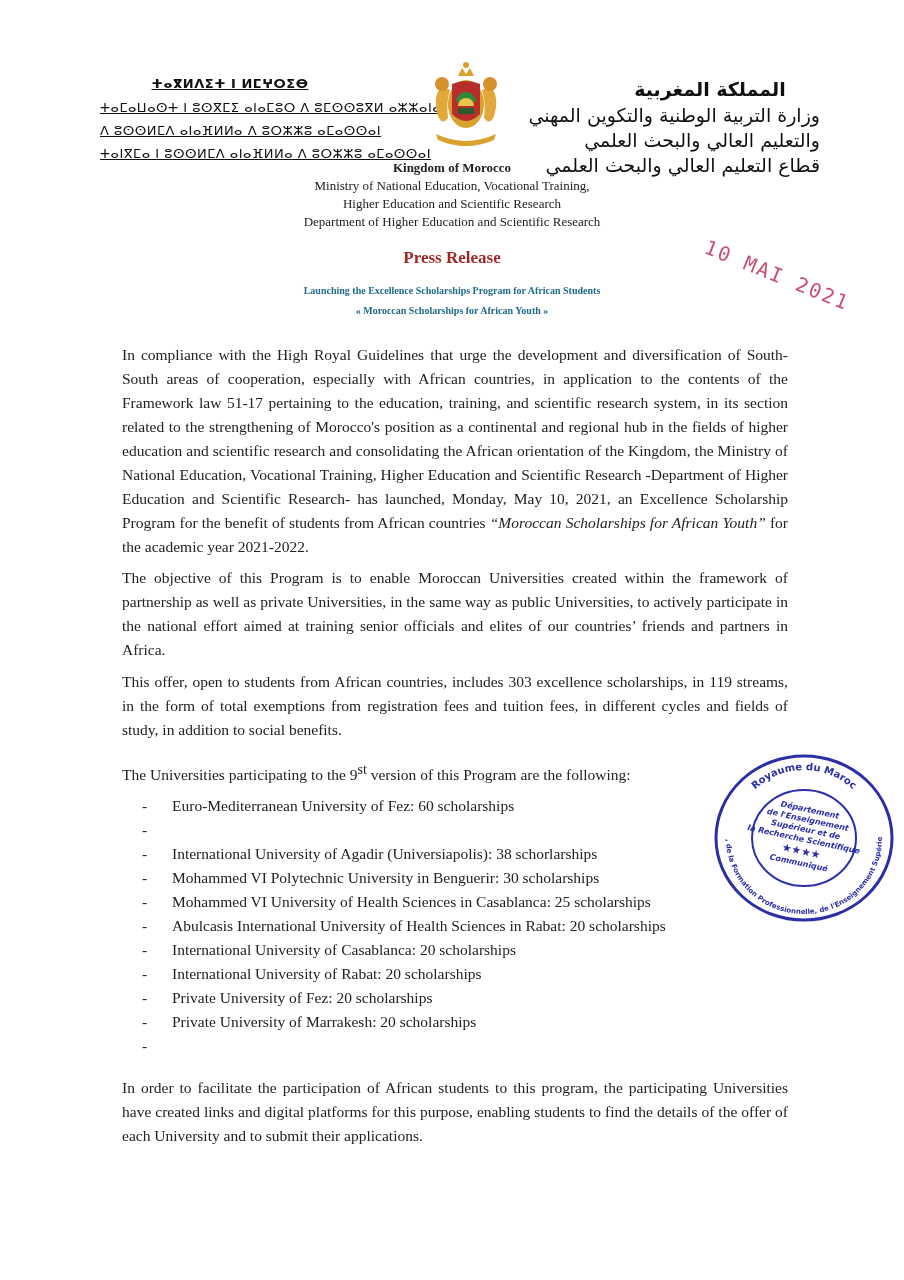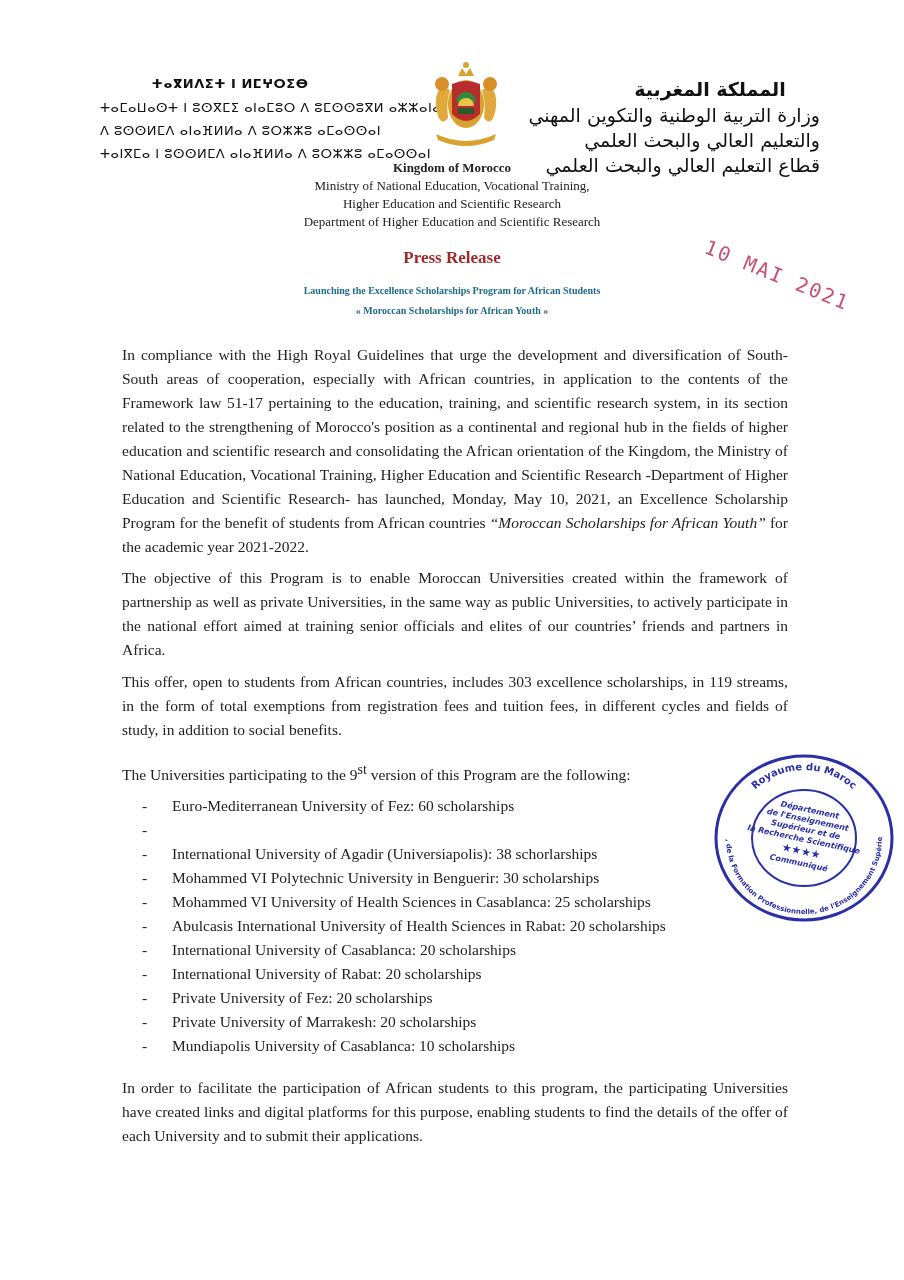--- a/index.html
+++ b/index.html
@@ -1,21 +1,21 @@
 <!DOCTYPE html>
 <html><head>
 <meta charset="utf-8">
 <style>
   html, body { margin: 0; padding: 0; }
   body {
     width: 904px; height: 1280px; background: #ffffff; position: relative; overflow: hidden;
     font-family: "Liberation Serif", "DejaVu Serif", serif; color: #222;
   }
   .abs { position: absolute; }
-  .tif { font-family: "DejaVu Sans", sans-serif; font-size: 13px; color: #111; letter-spacing: 0.5px; text-align: center; white-space: nowrap; }
+  .tif { font-family: "DejaVu Sans", sans-serif; font-size: 13px; color: #111; letter-spacing: 0.5px; text-align: center; white-space: nowrap; text-decoration: underline; }
   .tif-title { font-weight: bold; font-size: 13px; }
   .ar { font-family: "DejaVu Sans", sans-serif; font-size: 19px; color: #111; text-align: center; white-space: nowrap; direction: rtl; }
   .ar-title { font-weight: bold; }
   .center-head { left: 200px; width: 504px; text-align: center; font-size: 13px; color: #222; line-height: 18px; }
   .center-head .kingdom { font-weight: bold; font-size: 13px; }
   .press { left: 0; width: 904px; text-align: center; top: 248px; font-weight: bold; font-size: 17px; color: #a02828; }
   .headline { left: 0; width: 904px; text-align: center; top: 281px; font-weight: bold; font-size: 10px; color: #1f6a8a; line-height: 20px; }
   .body-text { left: 118px; width: 674px; font-size: 15.5px; line-height: 24px; text-align: justify; color: #222; }
   .body-text p { margin: 4px; }
   .list { left: 142px; width: 600px; font-size: 15.5px; line-height: 24px; color: #222; }
@@ -118,21 +118,20 @@
   <div class="li">
       <span class="dash">-</span>
       <span>Private University of Fez: 20 scholarships</span>
     </div>
   <div class="li">
       <span class="dash">-</span>
       <span>Private University of Marrakesh: 20 scholarships</span>
     </div>
   <div class="li">
       <span class="dash">-</span>
-      <span>Mundiapolis University of Casablanca: 10 scholarships</span>
     </div>
 </div>
 
 <div class="abs body-text" style="top:1072px;">
   <p>In order to facilitate the participation of African students to this program, the participating Universities have created links and digital platforms for this purpose, enabling students to find the details of the offer of each University and to submit their applications.</p>
 </div>
 
 <svg class="abs seal" viewBox="0 0 184 172">
   <defs>
     <path id="sealTop" d="M22 86 A70 68 0 0 1 162 86"></path>

